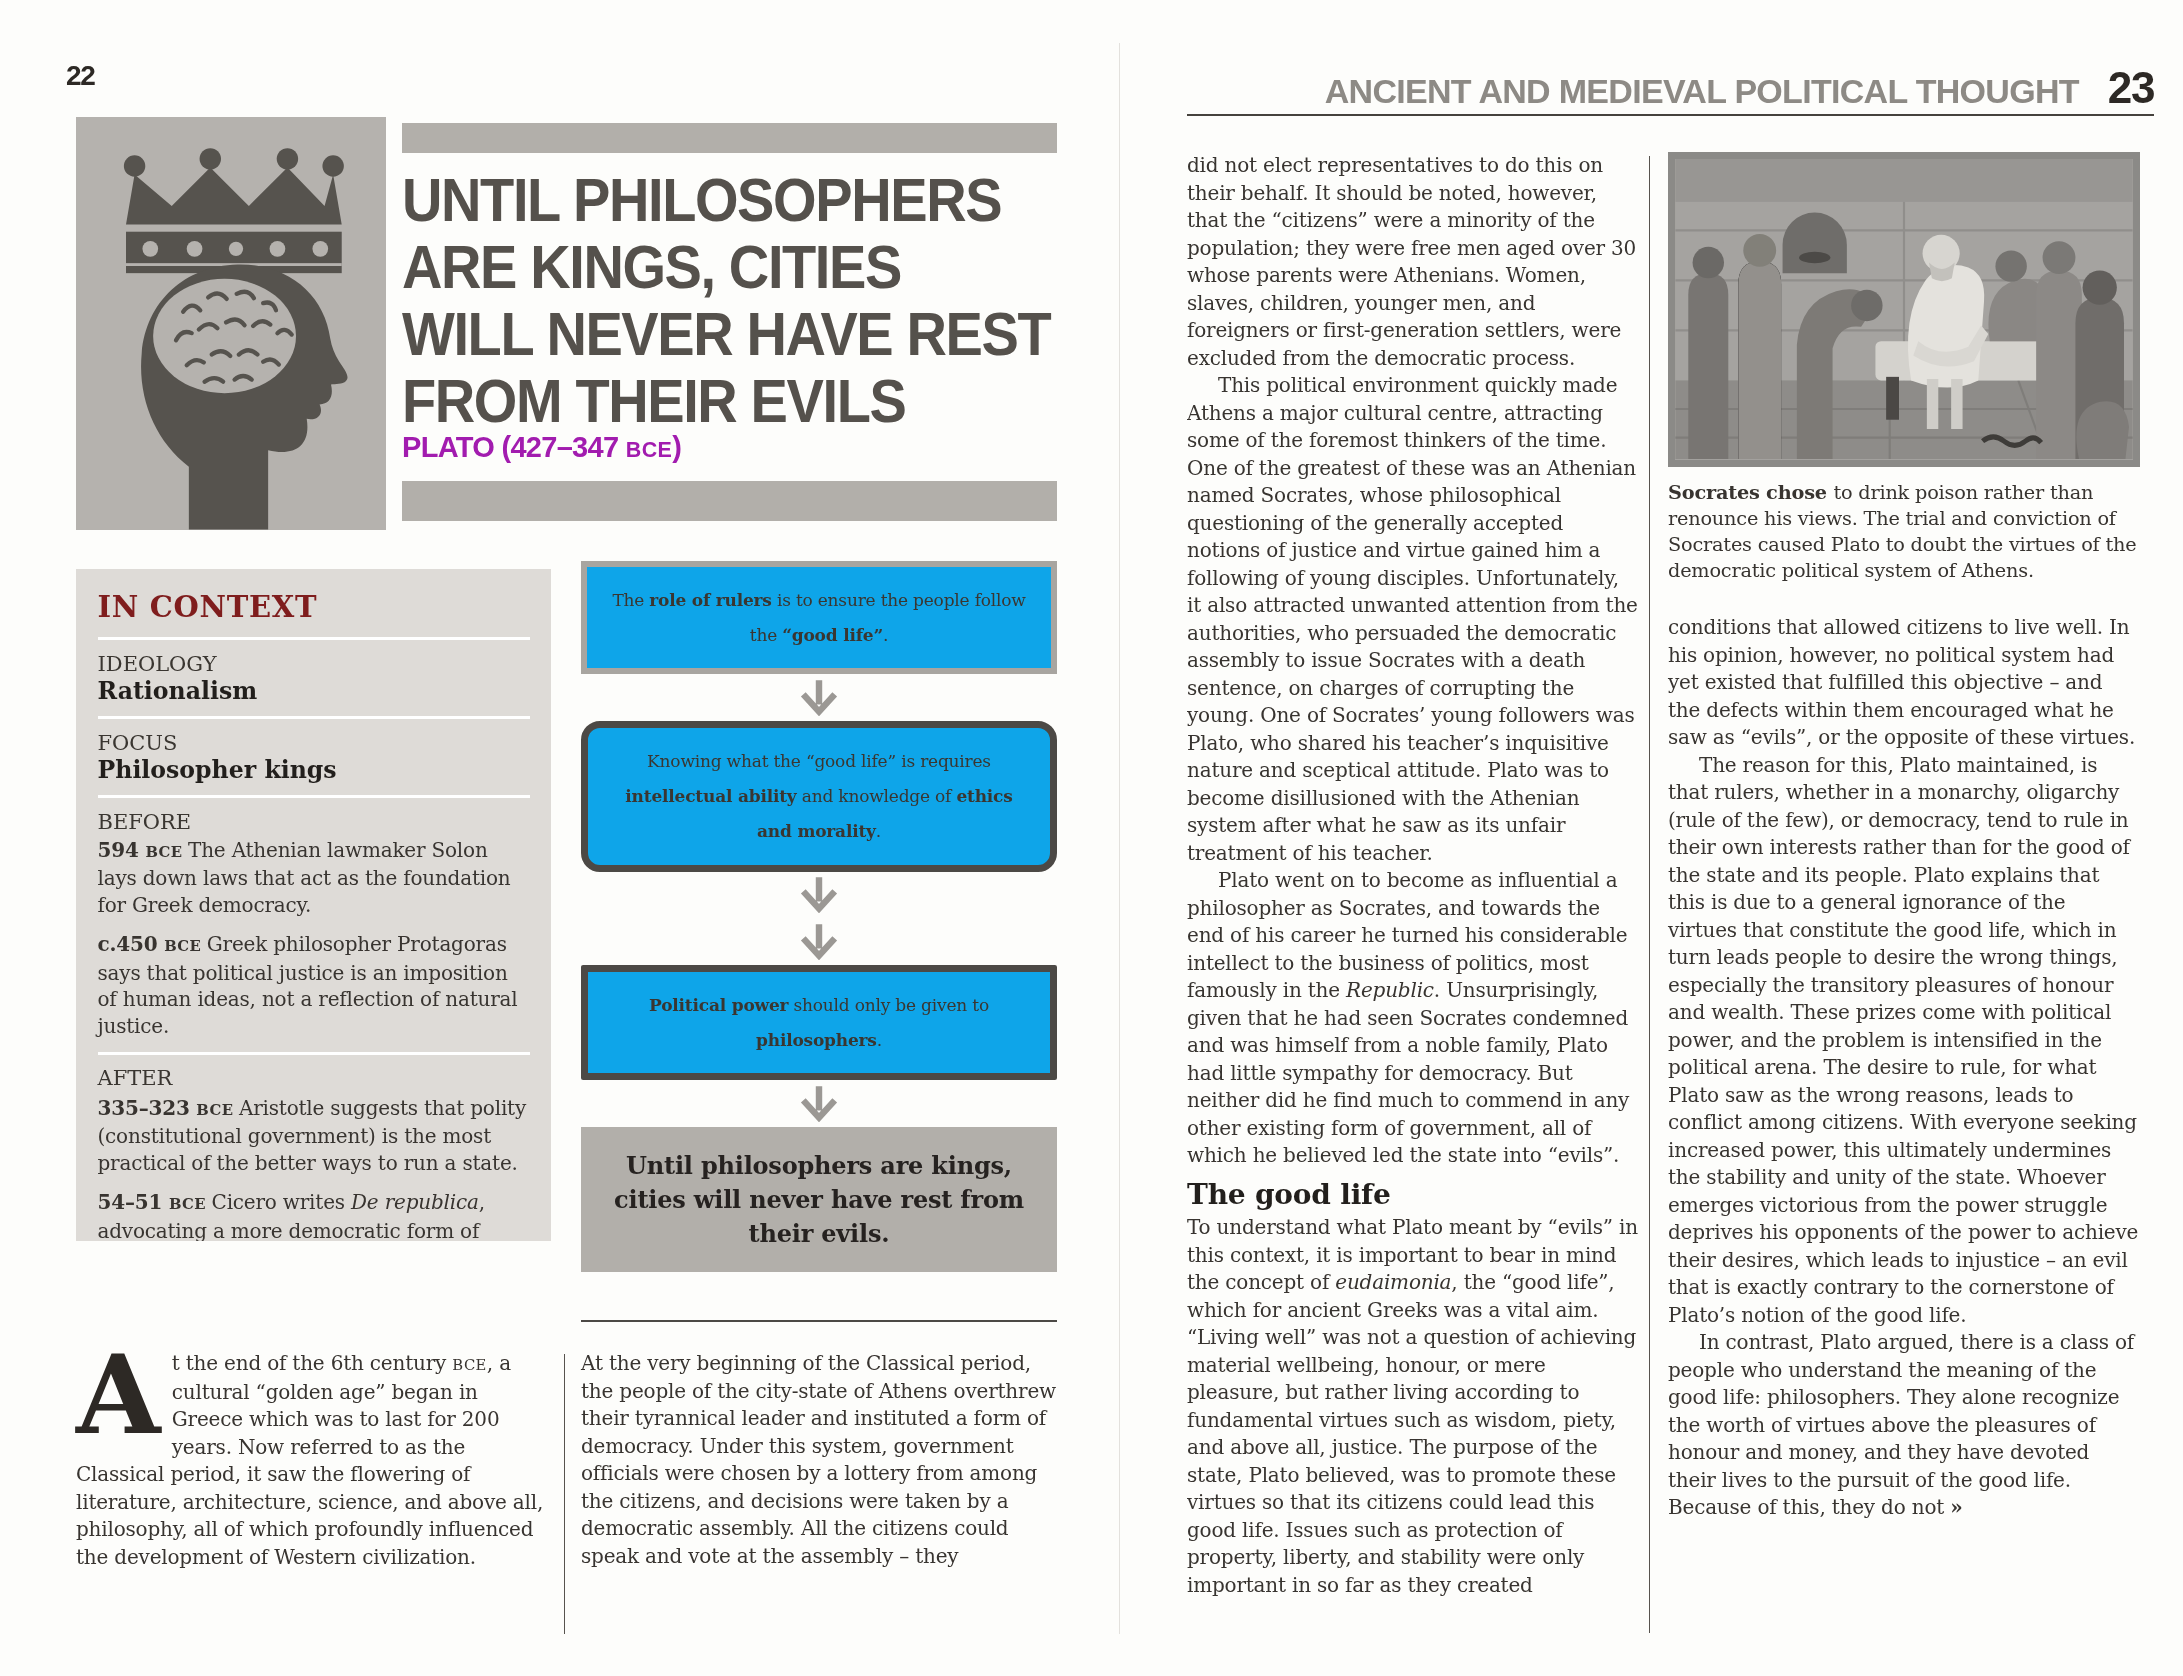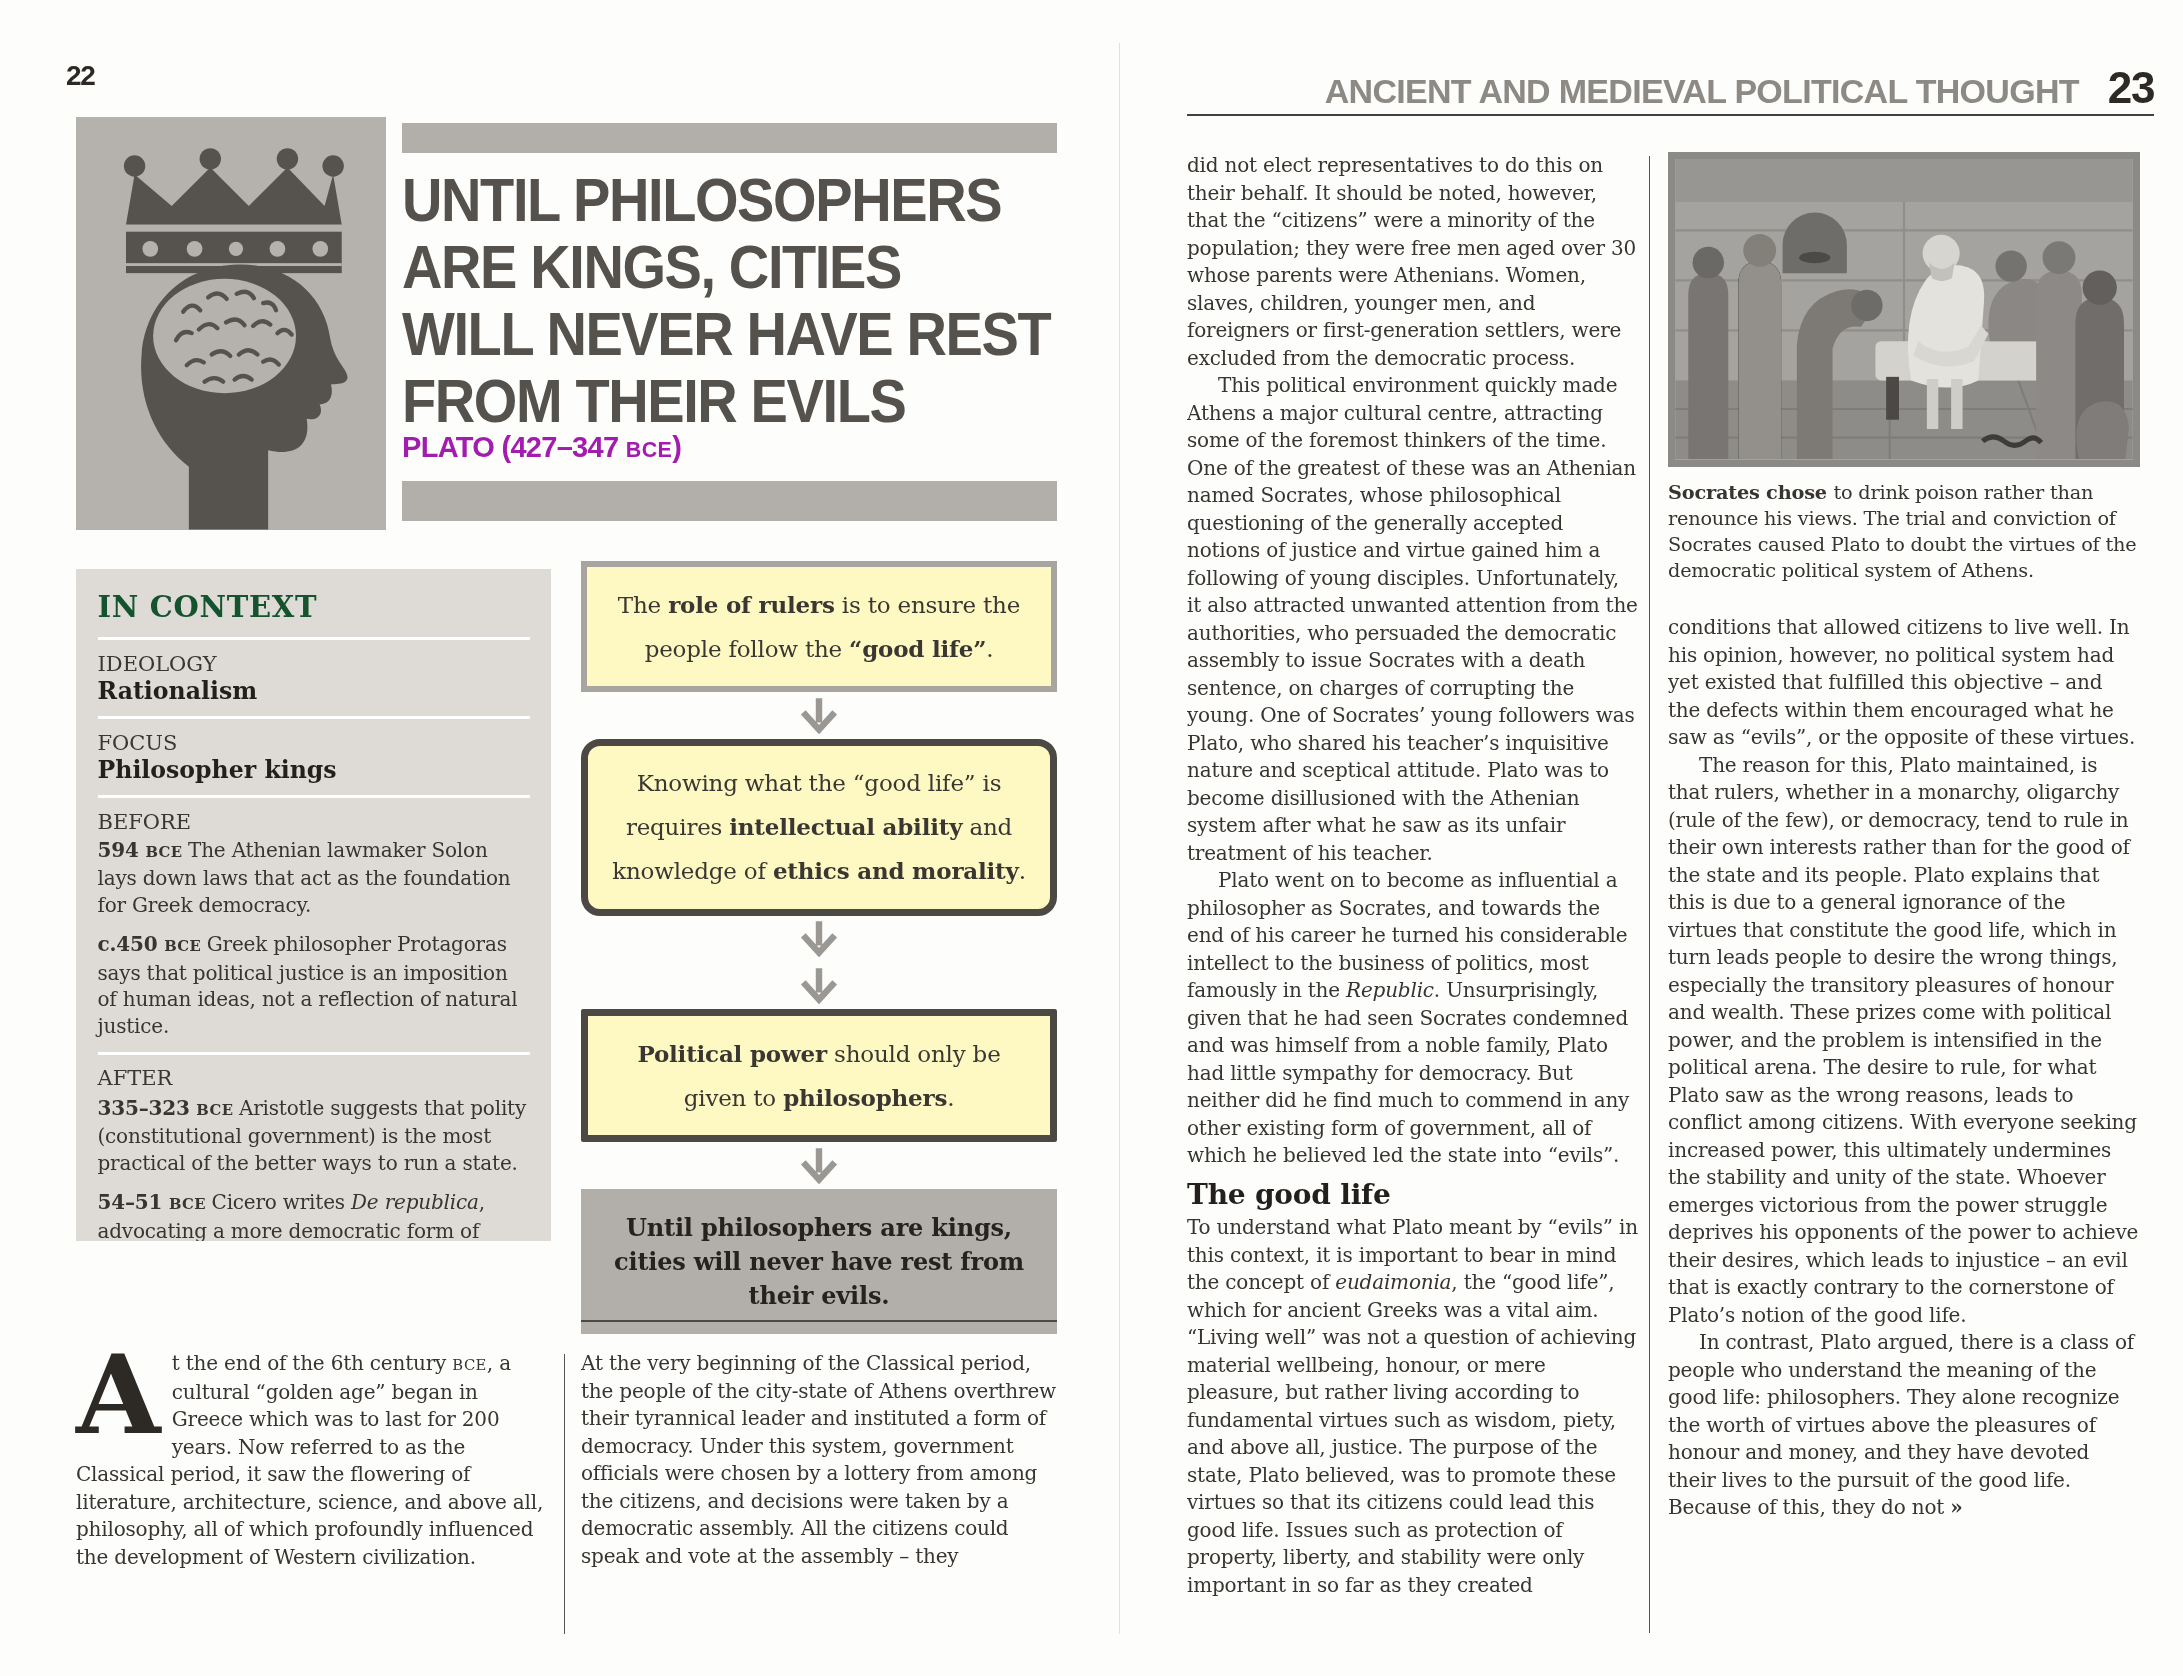--- a/index.html
+++ b/index.html
@@ -19,32 +19,32 @@
   .rt-i{font-style:italic;}
   .rt-sc{font-size:.74em; letter-spacing:0.4px;}
   
   .pagenum{font-family:"Liberation Sans",sans-serif; font-weight:700; font-size:28px; color:#2d2925; letter-spacing:-1.4px;}
   .icon-box{background:#b5b2ae;}
   .gray-bar{background:#b2afaa;}
   .title-lines{font-family:"Liberation Sans",sans-serif; font-weight:700; font-size:56px; line-height:62px;
     color:#55514c; letter-spacing:-1.4px; transform:scaleY(1.08); transform-origin:top left;}
   .attribution{font-family:"Liberation Sans",sans-serif; font-weight:700; font-size:29px; color:#a21caf; letter-spacing:-0.7px; margin-top:15.7px;}
   .context-box{background:#dedbd7; box-sizing:border-box; padding:17px 21.5px; overflow:hidden;}
-  .context-heading{font-weight:700; font-size:29px; letter-spacing:0.7px; color:#14532d; margin:4.3px 0 13px 0;}
+  .context-heading{font-weight:700; font-size:29px; letter-spacing:0.7px; color:#7f1d1d; margin:4.3px 0 13px 0;}
   .context-rule{height:2.9px; background:#ffffff; border:0; margin:11.4px 0;}
   .context-label{font-size:21px; color:#3a3631; margin:2.9px 0 1.4px 0;}
   .context-value{font-size:23.6px; font-weight:700; color:#221f1c; margin:1.4px 0 2.9px 0;}
   .context-item{font-size:20px; line-height:26.5px; letter-spacing:-0.2px; margin:0 0 13px 0;}
   .context-item:last-child{margin-bottom:0;}
   .dropcap{float:left; font-weight:700; font-size:109px; line-height:77px; color:#2d2925; padding:7.2px 11.4px 0 0;}
   .vrule{background:#57534e; width:1.4px;}
   
   .flow{display:flex; flex-direction:column; align-items:center;}
-  .flow-box{box-sizing:border-box; width:100%; background:#fef9c3; text-align:center;
-    font-size:23px; line-height:43px; letter-spacing:-0.2px; color:#3a3631;
+  .flow-box{box-sizing:border-box; width:100%; background:#0ea5e9; text-align:center;
+    font-size:17px; line-height:35px; letter-spacing:-0.2px; color:#3a3631;
     display:flex; align-items:center; justify-content:center; padding:15.7px 24px;}
   .flow-box.light{border:6.4px solid #a8a5a0;}
   .flow-box.dark{border:7.2px solid #4c4945; border-radius:2.1px;}
   .flow-box.filled{background:#b2afaa; border:0; font-weight:700; color:#262220; font-size:24px; line-height:34px; padding:21.5px 29px;}
   .flow-arrow{height:41px; display:flex; align-items:center; justify-content:center; padding:2.9px 0;}
   .mid-rule{height:2.1px; background:#4c4945;}
   
   .rp-header{display:flex; justify-content:flex-end; align-items:baseline; gap:29px;}
   .rp-header .rp-title{font-family:"Liberation Sans",sans-serif; font-weight:700; font-size:34px; color:#8d8a85; letter-spacing:-0.7px;}
   .rp-header .rp-num{font-family:"Liberation Sans",sans-serif; font-weight:700; font-size:44px; color:#2d2925; letter-spacing:-1.4px;}

